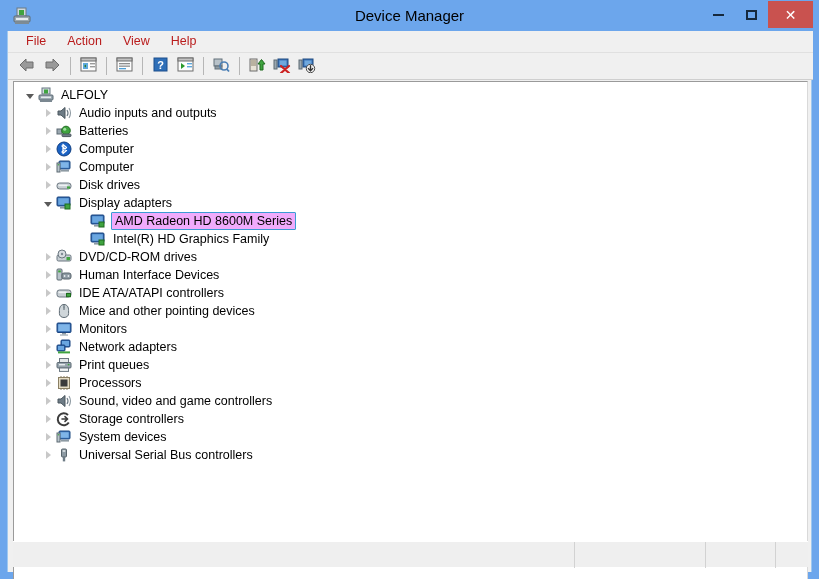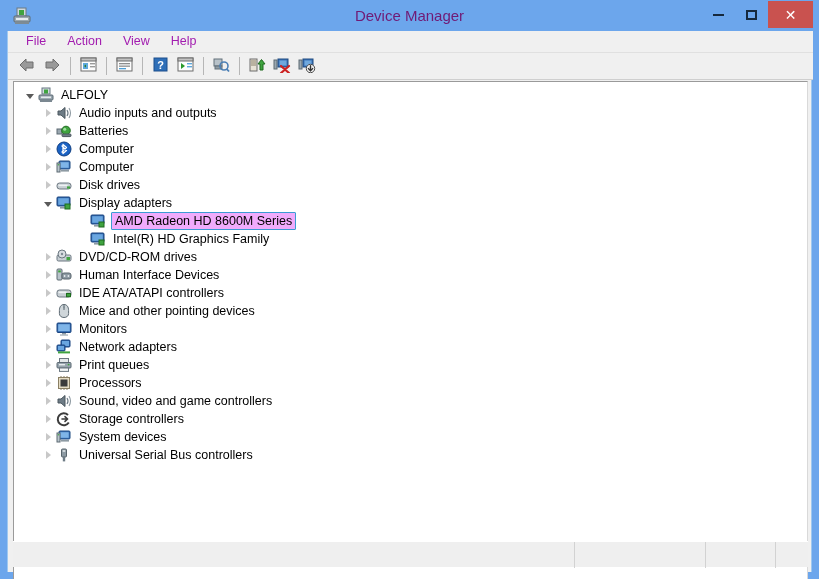--- a/index.html
+++ b/index.html
@@ -39,21 +39,21 @@
     width: 20px; height: 20px;
   }
   .title-text {
     position: absolute;
     left: 0; top: 0;
     width: 819px;
     height: 31px;
     line-height: 31px;
     text-align: center;
     font-size: 15px;
-    color: #701a75;
+    color: #000000;
     font-family: "Liberation Sans", sans-serif;
     user-select: none;
   }
   .caption-buttons {
     position: absolute;
     right: 6px; top: 1px;
     height: 27px;
     display: flex;
     align-items: stretch;
   }
@@ -112,21 +112,21 @@
     height: 22px;
     background: #f0f0f0;
     display: flex;
     align-items: center;
     padding-left: 9px;
     box-sizing: border-box;
     border-bottom: 1px solid #e0e0e0;
   }
   .menu-item {
     font-size: 12.5px;
-    color: #a21caf;
+    color: #b91c1c;
     padding: 2px 9px 3px 9px;
     margin-right: 3px;
     cursor: default;
     user-select: none;
   }
 
   
   .toolbar {
     position: absolute;
     left: 0; top: 22px;

